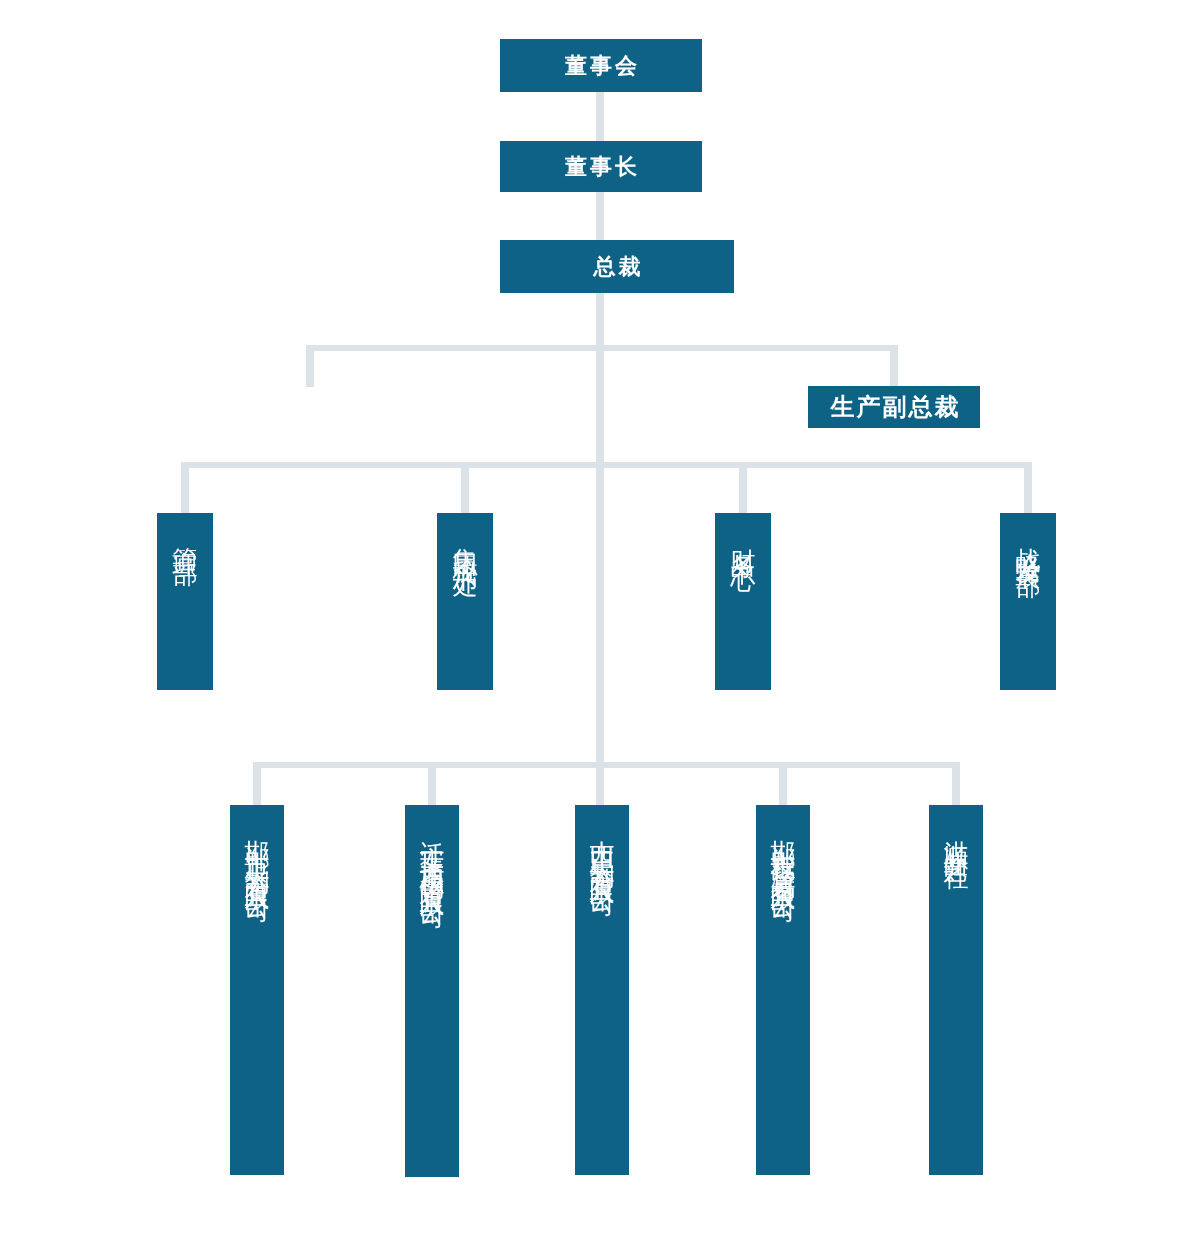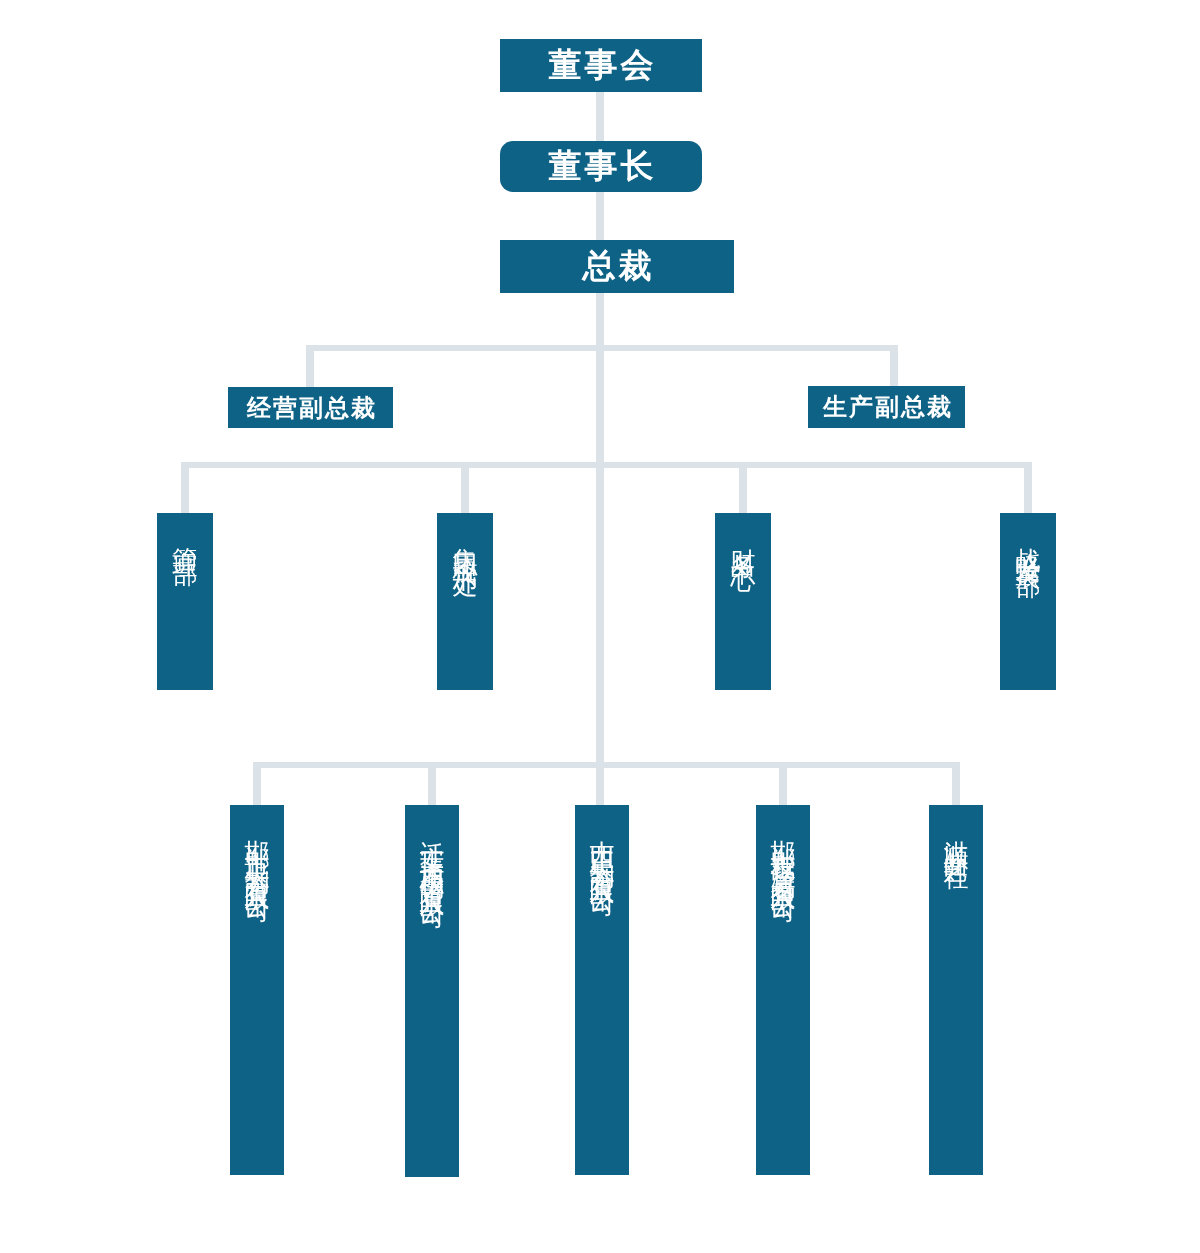--- a/index.html
+++ b/index.html
@@ -28,46 +28,46 @@
     position: absolute;
     background: var(--box-fill);
     color: var(--box-text);
     display: flex;
     align-items: center;
     justify-content: center;
   }
   .hnode {
     font-family: "Liberation Serif", serif;
     font-weight: 600;
-    font-size: 33px;
+    font-size: 22px;
     letter-spacing: 3px;
     text-indent: 3px;
     white-space: nowrap;
   }
   .hnode.small { font-size: 24px; letter-spacing: 2px; }
   .vnode {
     align-items: flex-start;
     font-family: "Liberation Sans", sans-serif;
   }
   .vnode span {
     display: block;
     writing-mode: vertical-rl;
     text-orientation: upright;
     font-size: 25px;
     letter-spacing: 6px;
     margin-top: 15px;
     line-height: 1;
   }
   
   .pos-board     { left: 500px; top: 39px;  width: 202px; height: 53px; }
-  .pos-chairman  { left: 500px; top: 141px; width: 202px; height: 51px; border-radius: 13px; }
+  .pos-chairman  { left: 500px; top: 141px; width: 202px; height: 51px; }
   .pos-president { left: 500px; top: 240px; width: 234px; height: 53px; }
   
   .pos-vp0 { left: 228px; top: 387px; width: 165px; height: 41px; }
-  .pos-vp1 { left: 808px; top: 386px; width: 157px; height: 42px; }
+  .pos-vp1 { left: 808px; top: 386px; width: 172px; height: 42px; }
   
   .pos-dept0 { left: 157px;  top: 513px; width: 56px; height: 177px; }
   .pos-dept1 { left: 437px;  top: 513px; width: 56px; height: 177px; }
   .pos-dept2 { left: 715px;  top: 513px; width: 56px; height: 177px; }
   .pos-dept3 { left: 1000px; top: 513px; width: 56px; height: 177px; }
   
   .pos-sub0 { left: 230px; top: 805px; width: 54px; height: 370px; }
   .pos-sub1 { left: 405px; top: 805px; width: 54px; height: 372px; }
   .pos-sub2 { left: 575px; top: 805px; width: 54px; height: 370px; }
   .pos-sub3 { left: 756px; top: 805px; width: 54px; height: 370px; }
@@ -109,21 +109,20 @@
   <div class="line c-sub-h"></div>
   <div class="line c-sub0-drop"></div>
   <div class="line c-sub1-drop"></div>
   <div class="line c-sub3-drop"></div>
   <div class="line c-sub4-drop"></div>
 
   <div class="node hnode pos-board">董事会</div>
   <div class="node hnode pos-chairman">董事长</div>
   <div class="node hnode pos-president">总裁</div>
 
-  <div class="node hnode small pos-vp0">经营副总裁</div>
   <div class="node hnode small pos-vp1">生产副总裁</div>
 
   <div class="node vnode pos-dept0">
     <span>管理部</span>
   </div>
   <div class="node vnode pos-dept1">
     <span>集团秘书处</span>
   </div>
   <div class="node vnode pos-dept2">
     <span>财务中心</span>

